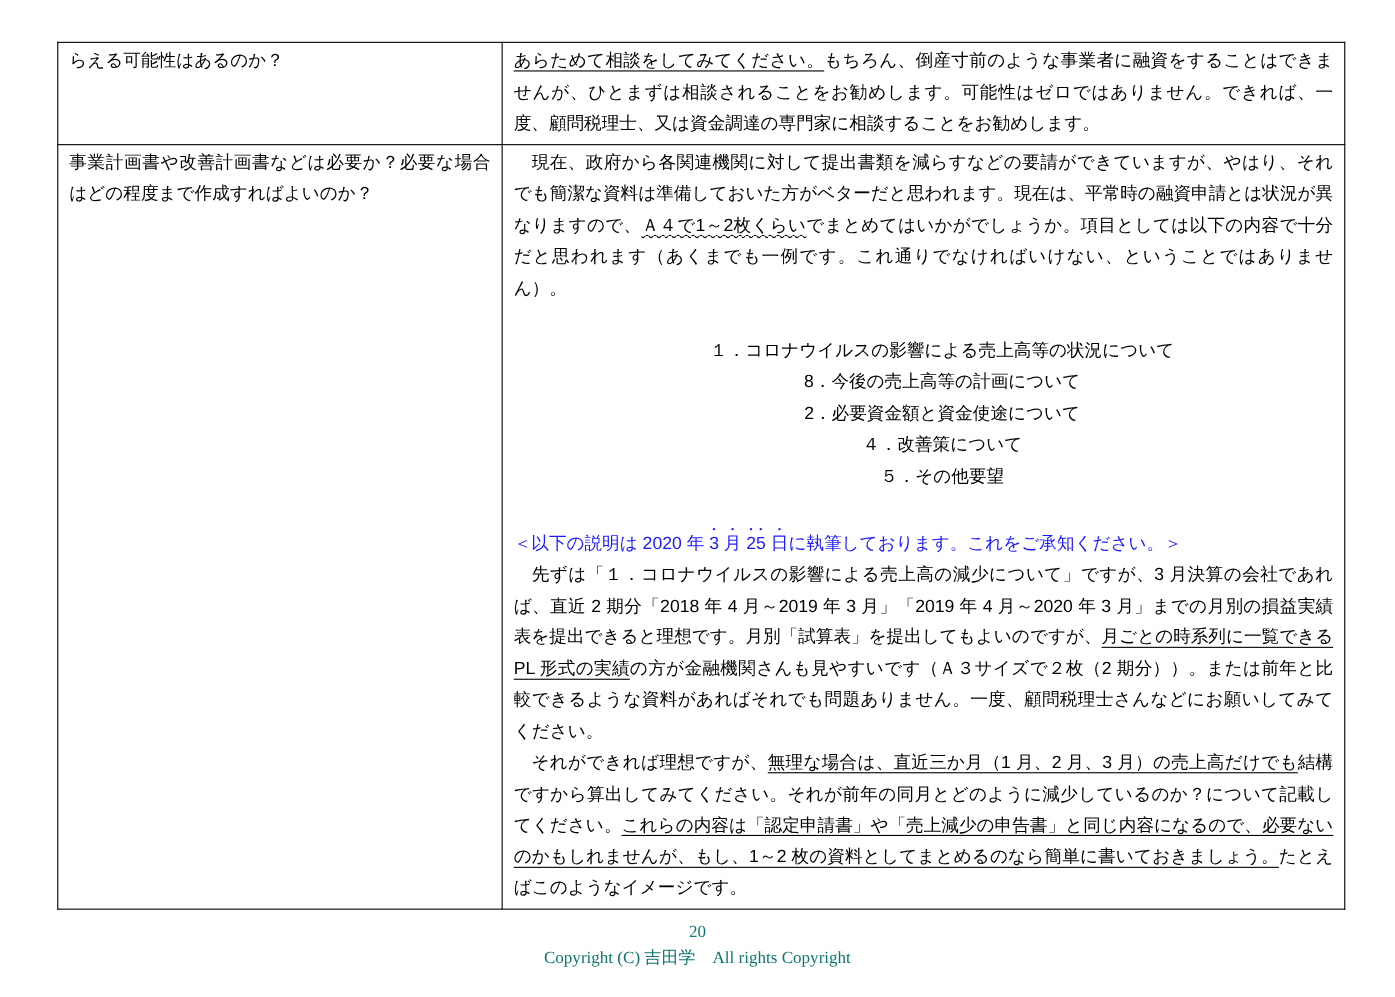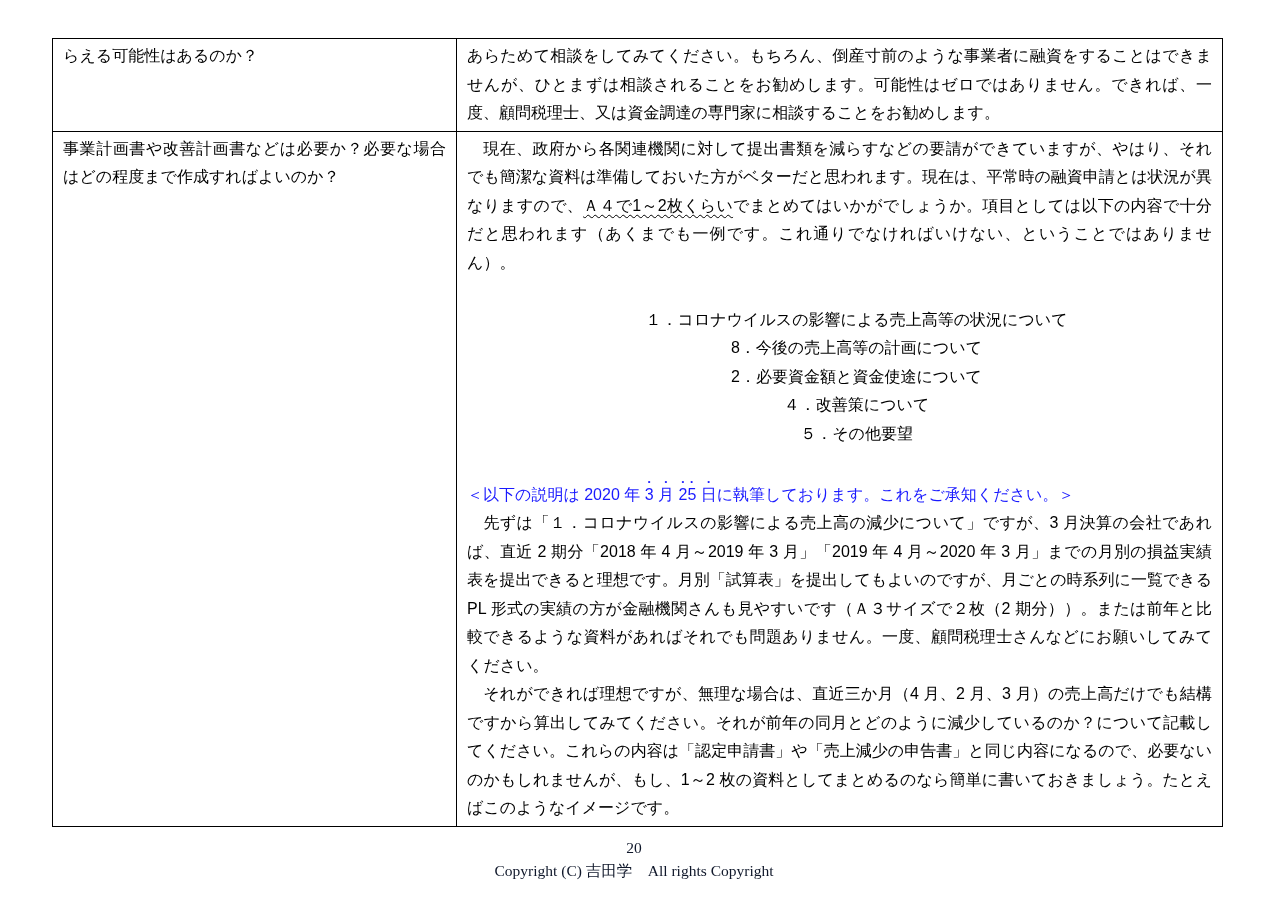--- a/index.html
+++ b/index.html
@@ -35,20 +35,21 @@
   }
   tr.row-1 { height: 85px; }
   tr.row-2 { height: 86px; }
   tr.row-3 { height: 602px; }
   .q-cell { text-align: justify; }
   .a-cell .para { margin: 0; text-align: justify; }
   .a-cell .blank-line { line-height: 28.5px; }
   .a-cell .list-item { margin-left: 34px; text-align: center; }
   
   .u {
+    text-decoration: underline;
     text-decoration-thickness: 1.2px;
     text-underline-offset: 4px;
     text-decoration-skip-ink: none;
   }
   .wavy {
     text-decoration: underline wavy;
     text-decoration-thickness: 1px;
     text-underline-offset: 3px;
     text-decoration-skip-ink: none;
   }
@@ -61,21 +62,21 @@
   }
   .footer {
     position: absolute;
     left: 0;
     right: 0;
     top: 836px;
     text-align: center;
     font-family: "Liberation Serif", "DejaVu Serif", serif;
     font-size: 15.5px;
     line-height: 23px;
-    color: #0f172a;
+    color: #0f766e;
   }
 </style>
 </head>
 <body>
 
 <div class="page">
 
   <table class="qa-table">
     <colgroup>
         <col class="col-q">
@@ -94,21 +95,21 @@
             <div class="para"><span>　現在、政府から各関連機関に対して提出書類を減らすなどの要請ができていますが、やはり、それでも簡潔な資料は準備しておいた方がベターだと思われます。現在は、平常時の融資申請とは状況が異なりますので、</span><span class="wavy">Ａ４で1～2枚くらい</span><span>でまとめてはいかがでしょうか。項目としては以下の内容で十分だと思われます（あくまでも一例です。これ通りでなければいけない、ということではありません）。</span></div>
             <div class="blank-line">&nbsp;</div>
             <div class="list-item">１．コロナウイルスの影響による売上高等の状況について</div>
             <div class="list-item">8．今後の売上高等の計画について</div>
             <div class="list-item">2．必要資金額と資金使途について</div>
             <div class="list-item">４．改善策について</div>
             <div class="list-item">５．その他要望</div>
             <div class="blank-line">&nbsp;</div>
             <div class="para"><span class="blue">＜以下の説明は 2020 年 </span><span class="blue dots">3 月 25 日</span><span class="blue">に執筆しております。これをご承知ください。＞</span></div>
             <div class="para"><span>　先ずは「１．コロナウイルスの影響による売上高の減少について」ですが、3 月決算の会社であれば、直近 2 期分「2018 年 4 月～2019 年 3 月」「2019 年 4 月～2020 年 3 月」までの月別の損益実績表を提出できると理想です。月別「試算表」を提出してもよいのですが、</span><span class="u">月ごとの時系列に一覧できる PL 形式の実績</span><span>の方が金融機関さんも見やすいです（Ａ３サイズで２枚（2 期分））。または前年と比較できるような資料があればそれでも問題ありません。一度、顧問税理士さんなどにお願いしてみてください。</span></div>
-            <div class="para"><span>　それができれば理想ですが、</span><span class="u">無理な場合は、直近三か月（4 月、2 月、3 月）の売上高だけでも</span><span>結構ですから算出してみてください。それが前年の同月とどのように減少しているのか？について記載してください。</span><span class="u">これらの内容は「認定申請書」や「売上減少の申告書」と同じ内容になるので、必要ないのかもしれませんが、もし、1～2 枚の資料としてまとめるのなら簡単に書いておきましょう。</span><span>たとえばこのようなイメージです。</span></div>
+            <div class="para"><span>　それができれば理想ですが、</span><span class="u">無理な場合は、直近三か月（1 月、2 月、3 月）の売上高だけでも</span><span>結構ですから算出してみてください。それが前年の同月とどのように減少しているのか？について記載してください。</span><span class="u">これらの内容は「認定申請書」や「売上減少の申告書」と同じ内容になるので、必要ないのかもしれませんが、もし、1～2 枚の資料としてまとめるのなら簡単に書いておきましょう。</span><span>たとえばこのようなイメージです。</span></div>
           </td>
       </tr>
     </tbody>
   </table>
 
   <div class="footer">
     <div>20</div>
     <div>Copyright (C) 吉田学　All rights Copyright</div>
   </div>
 

